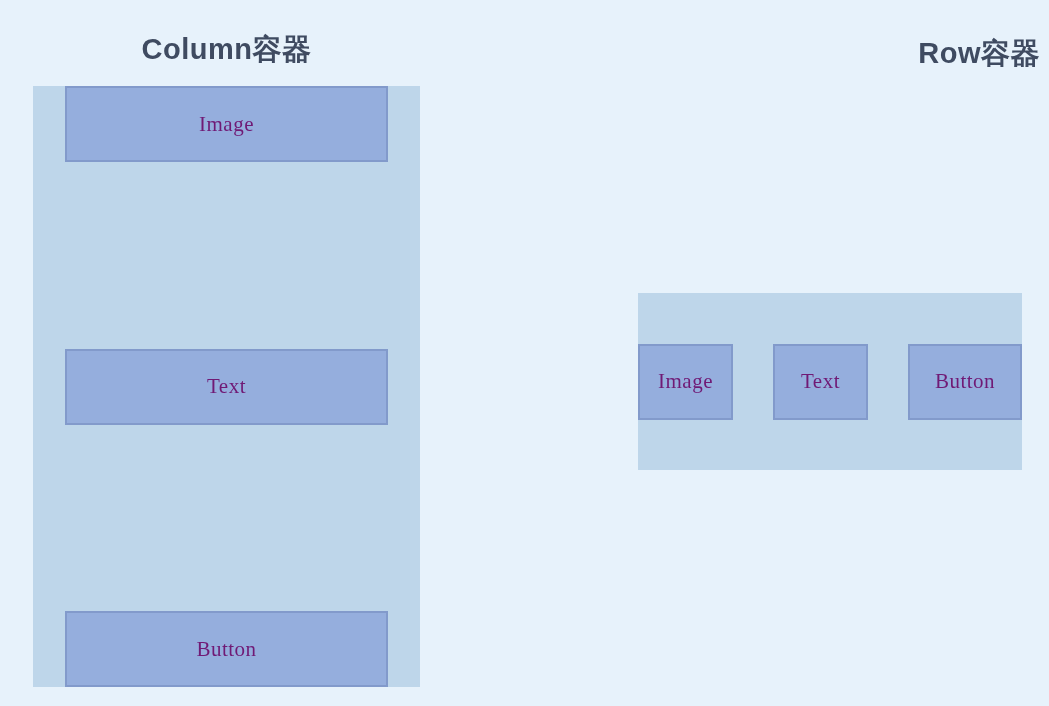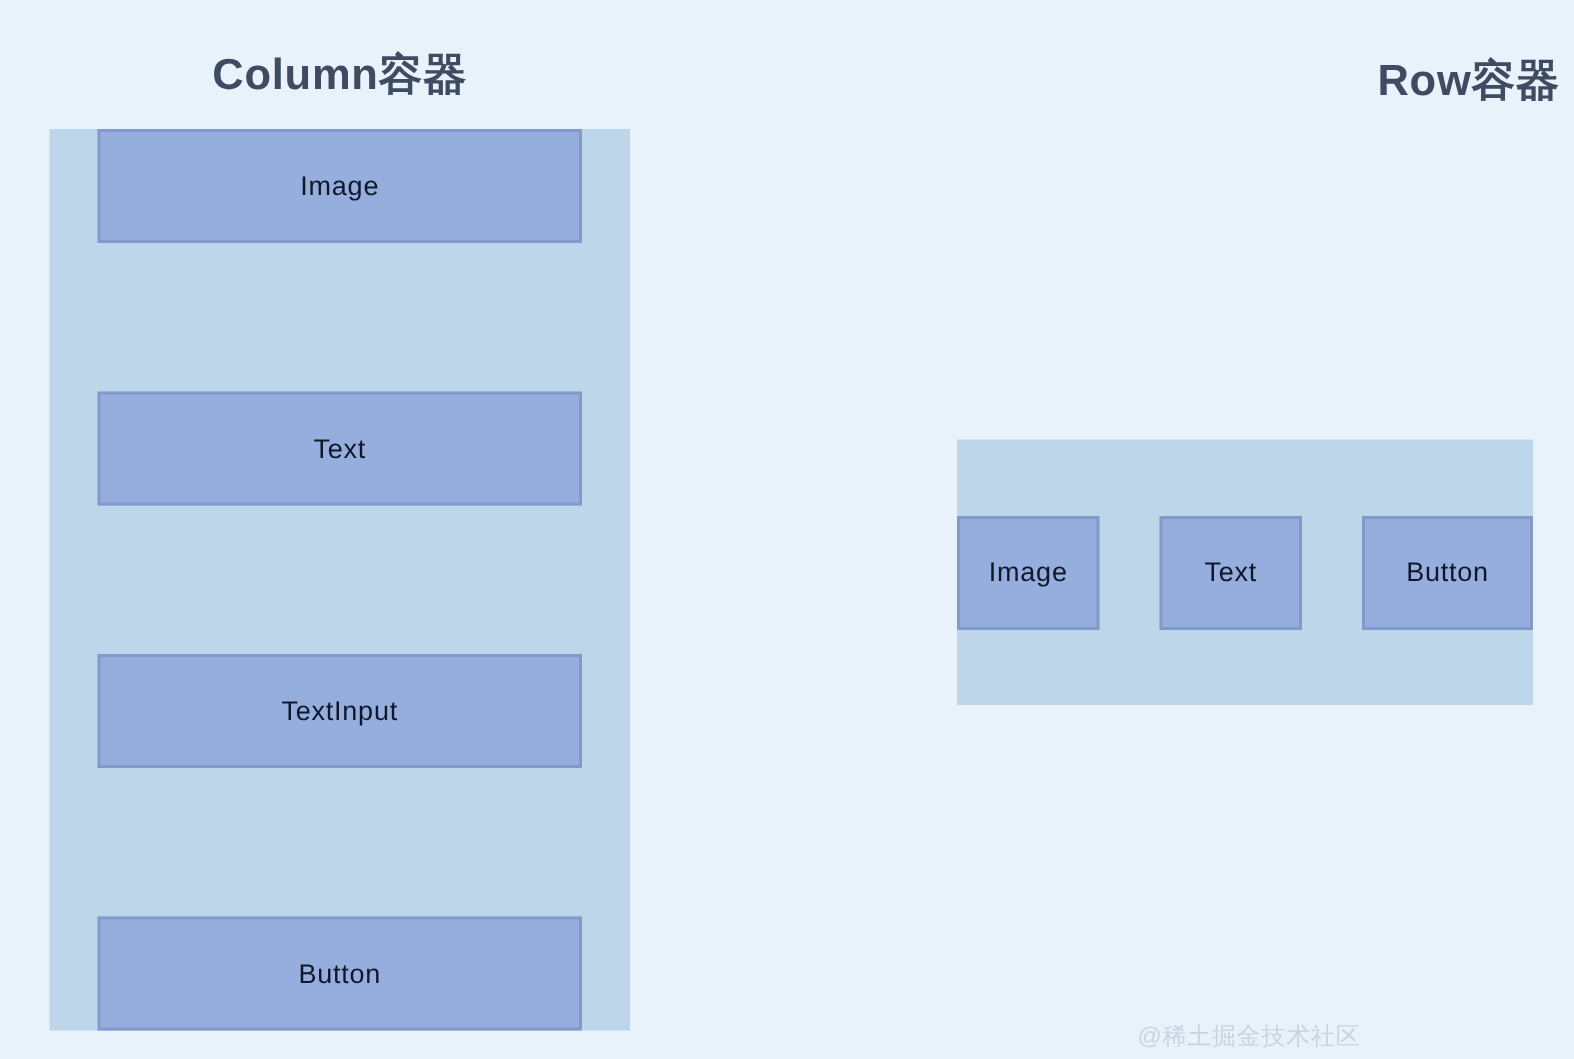--- a/index.html
+++ b/index.html
@@ -58,26 +58,27 @@
     width: 384px;
     height: 177px;
     flex-direction: row;
     justify-content: space-between;
     align-items: center;
   }
   .box {
     background: #95aedd;
     border: 2px solid rgba(106, 131, 182, 0.45);
     box-sizing: border-box;
-    color: #0f172a;
+    color: #701a75;
     display: flex;
     align-items: center;
     justify-content: center;
-    font-size: 18px;
+    font-size: 21px;
     letter-spacing: 0.5px;
+    font-family: Liberation Serif, serif;
   }
   .column-container .box {
     width: 323px;
     height: 76px;
   }
   .row-container .box {
     height: 76px;
   }
   .row-container .box:nth-child(1) { width: 95px; }
   .row-container .box:nth-child(2) { width: 95px; }
@@ -96,25 +97,23 @@
 
 <div class="stage">
 
   <h1 class="title col-title">Column容器</h1>
 
   <h1 class="title row-title">Row容器</h1>
 
   <div class="container column-container">
     <div class="box">Image</div>
     <div class="box">Text</div>
-    <div class="box">TextInput</div>
     <div class="box">Button</div>
   </div>
 
   <div class="container row-container">
     <div class="box">Image</div>
     <div class="box">Text</div>
     <div class="box">Button</div>
   </div>
 
-  <div class="watermark">@稀土掘金技术社区</div>
 
 </div>
 
 </body></html>

